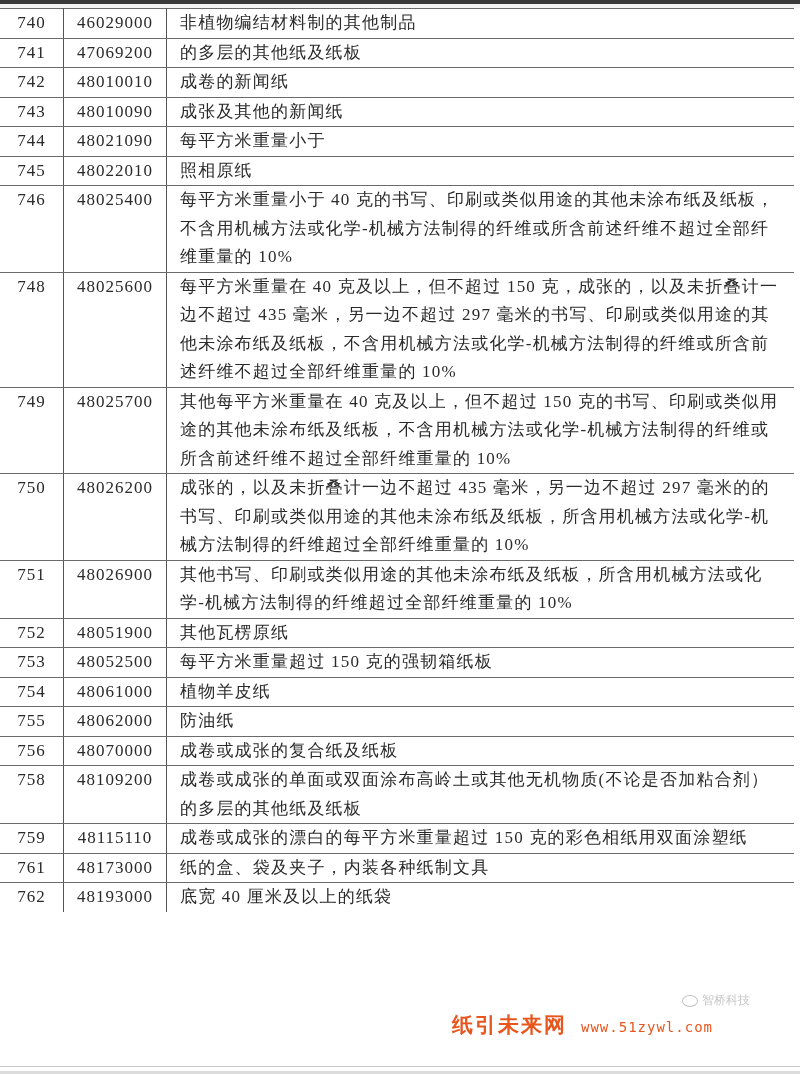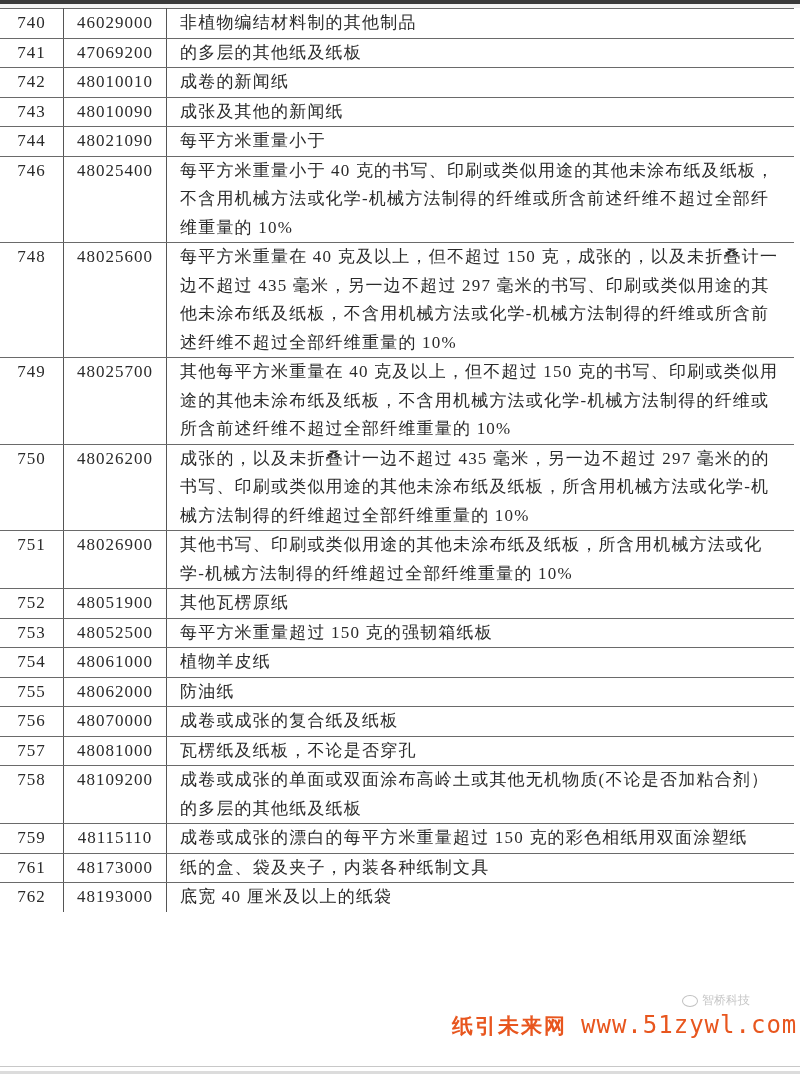--- a/index.html
+++ b/index.html
@@ -12,21 +12,21 @@
                     font-size: 17px; line-height: 28.5px; padding: 0; }
   table.tariff td.c-no { width: 63px; border-right: 1.5px solid #555; text-align: center; padding-top: 0; letter-spacing: 1px; }
   table.tariff td.c-code { width: 102px; border-right: 1.5px solid #555; text-align: center; letter-spacing: 1px; }
   table.tariff td.c-desc { padding-left: 13px; padding-right: 8px; letter-spacing: 1.2px; }
   table.tariff tr:last-child td { border-bottom: none; }
   .bottom-line { position: absolute; left: 0; top: 1066px; width: 800px; height: 1px; background: #c8c8c8; }
   .bottom-gray { position: absolute; left: 0; top: 1071px; width: 800px; height: 3px; background: #dcdcdc; }
   .wm-main { position: absolute; left: 452px; top: 1011px; font-family: "DejaVu Sans", sans-serif;
              font-size: 21px; color: #e8561e; letter-spacing: 1px; white-space: nowrap; }
   .wm-main .cn { letter-spacing: 2px; font-weight: bold; }
-  .wm-main .url { font-family: "DejaVu Sans Mono", monospace; font-size: 24px; margin-left: 14px; }
+  .wm-main .url { font-family: "DejaVu Sans Mono", monospace; font-size: 14px; margin-left: 14px; }
   .wm-faint { position: absolute; left: 682px; top: 992px; font-family: Liberation Serif, serif;
               font-size: 12px; color: rgba(150,150,150,0.55); white-space: nowrap; }
   .wm-faint .bubble { display: inline-block; width: 14px; height: 10px; border: 1px solid rgba(150,150,150,0.6);
                       border-radius: 50%; margin-right: 4px; vertical-align: middle; }
 </style>
 </head>
 <body>
 
 <div class="topbar"></div>
 <div class="topgap"></div>
@@ -50,20 +50,25 @@
     </tr>
     <tr>
       <td class="c-no">743</td>
       <td class="c-code">48010090</td>
       <td class="c-desc">成张及其他的新闻纸</td>
     </tr>
     <tr>
       <td class="c-no">744</td>
       <td class="c-code">48021090</td>
       <td class="c-desc">每平方米重量小于</td>
+    </tr>
+    <tr>
+      <td class="c-no">745</td>
+      <td class="c-code">48022010</td>
+      <td class="c-desc">照相原纸</td>
     </tr>
     <tr>
       <td class="c-no">746</td>
       <td class="c-code">48025400</td>
       <td class="c-desc">每平方米重量小于 40 克的书写、印刷或类似用途的其他未涂布纸及纸板，不含用机械方法或化学-机械方法制得的纤维或所含前述纤维不超过全部纤维重量的 10%</td>
     </tr>
     <tr>
       <td class="c-no">748</td>
       <td class="c-code">48025600</td>
       <td class="c-desc">每平方米重量在 40 克及以上，但不超过 150 克，成张的，以及未折叠计一边不超过 435 毫米，另一边不超过 297 毫米的书写、印刷或类似用途的其他未涂布纸及纸板，不含用机械方法或化学-机械方法制得的纤维或所含前述纤维不超过全部纤维重量的 10%</td>
@@ -102,25 +107,20 @@
       <td class="c-no">755</td>
       <td class="c-code">48062000</td>
       <td class="c-desc">防油纸</td>
     </tr>
     <tr>
       <td class="c-no">756</td>
       <td class="c-code">48070000</td>
       <td class="c-desc">成卷或成张的复合纸及纸板</td>
     </tr>
     <tr>
-      <td class="c-no">757</td>
-      <td class="c-code">48081000</td>
-      <td class="c-desc">瓦楞纸及纸板，不论是否穿孔</td>
-    </tr>
-    <tr>
       <td class="c-no">758</td>
       <td class="c-code">48109200</td>
       <td class="c-desc">成卷或成张的单面或双面涂布高岭土或其他无机物质(不论是否加粘合剂）的多层的其他纸及纸板</td>
     </tr>
     <tr>
       <td class="c-no">759</td>
       <td class="c-code">48115110</td>
       <td class="c-desc">成卷或成张的漂白的每平方米重量超过 150 克的彩色相纸用双面涂塑纸</td>
     </tr>
     <tr>

